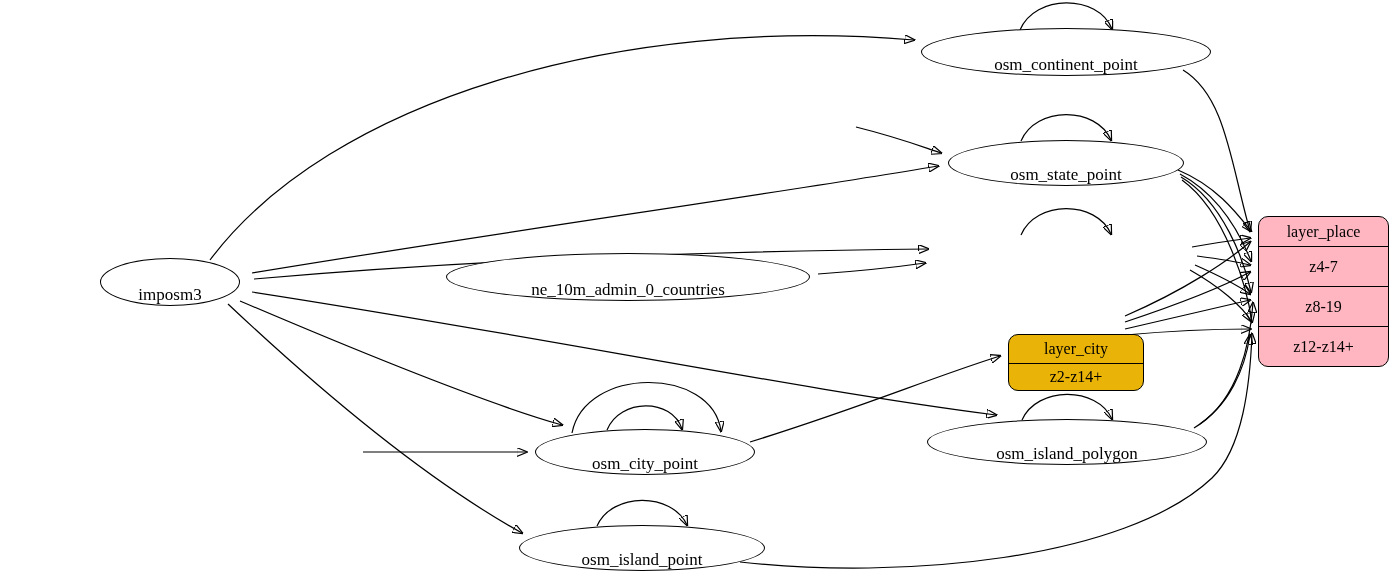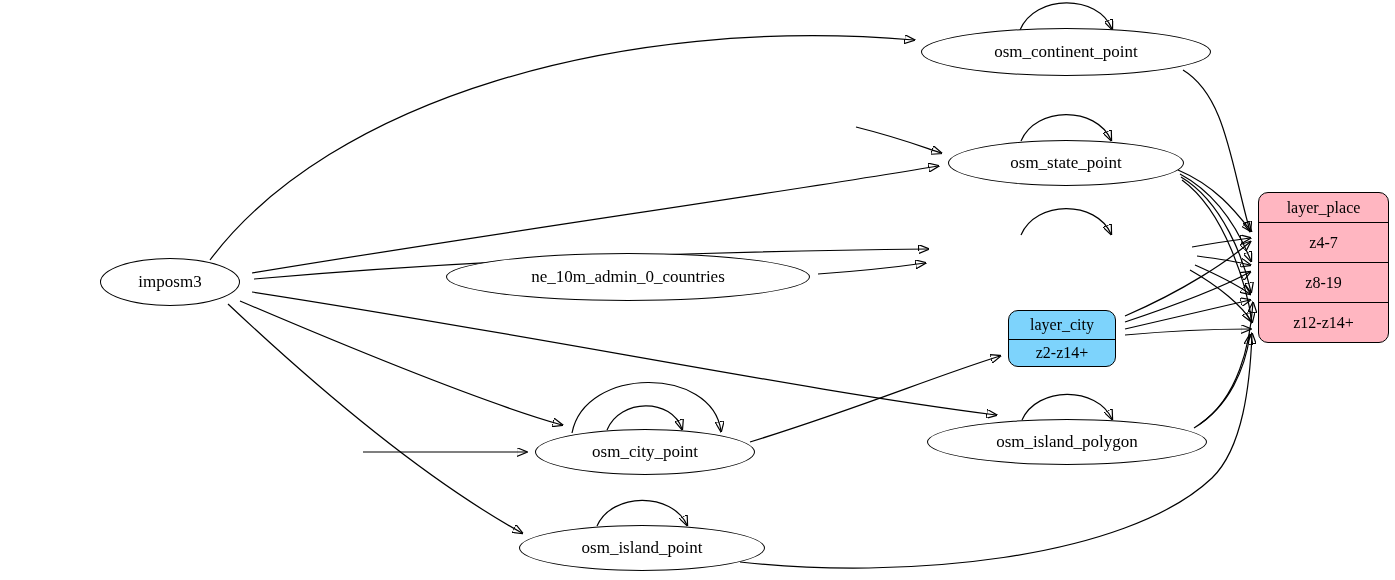--- a/index.html
+++ b/index.html
@@ -1,24 +1,24 @@
 <!DOCTYPE html>
 <html><head>
 <meta charset="utf-8">
 <style>
   html,body{margin:0;padding:0;background:#ffffff;}
   #canvas{position:relative;width:1395px;height:580px;background:#ffffff;overflow:hidden;
           font-family:"Liberation Serif", serif;}
   svg.edges{position:absolute;left:0;top:0;width:1395px;height:580px;}
   svg.edges path{fill:none;stroke:#000;stroke-width:1.2px;}
-  .node{position:absolute;display:flex;align-items:center;justify-content:center;
+  .node{position:absolute;display:flex;align-items:flex-end;justify-content:center;
         box-sizing:border-box;font-size:17px;color:#000;white-space:nowrap;}
   .ellipse{border:1.3px solid #000;border-radius:50%;background:#fff;}
   .record{flex-direction:column;align-items:stretch;justify-content:flex-start;
-          border:1.4px solid #000;border-radius:10px;overflow:hidden;font-size:16px;}
+          border:1.4px solid #000;border-radius:10px;overflow:hidden;font-size:16px;margin-top:24px;}
   .record .hdr{display:flex;align-items:center;justify-content:center;flex:0 0 auto;}
   .record .row{display:flex;align-items:center;justify-content:center;flex:1 1 auto;
                border-top:1.2px solid #000;}
 </style>
 </head>
 <body>
 
 <div id="canvas">
 
   <svg class="edges" viewBox="0 0 1395 580">
@@ -93,18 +93,18 @@
     <span>osm_island_point</span>
   </div>
 
   <div class="node record" style="left: 1258px; top: 192px; width: 131px; height: 151px; background: rgb(255, 182, 193);">
     <div class="hdr" style="height:29px;">layer_place</div>
     <div class="row">z4-7</div>
     <div class="row">z8-19</div>
     <div class="row">z12-z14+</div>
   </div>
 
-  <div class="node record" style="left: 1008px; top: 310px; width: 108px; height: 57px; background: #7dd3fc;">
+  <div class="node record" style="left: 1008px; top: 310px; width: 136px; height: 57px; background: #eab308;">
     <div class="hdr" style="height:28px;">layer_city</div>
     <div class="row">z2-z14+</div>
   </div>
 
 </div>
 
 </body></html>

